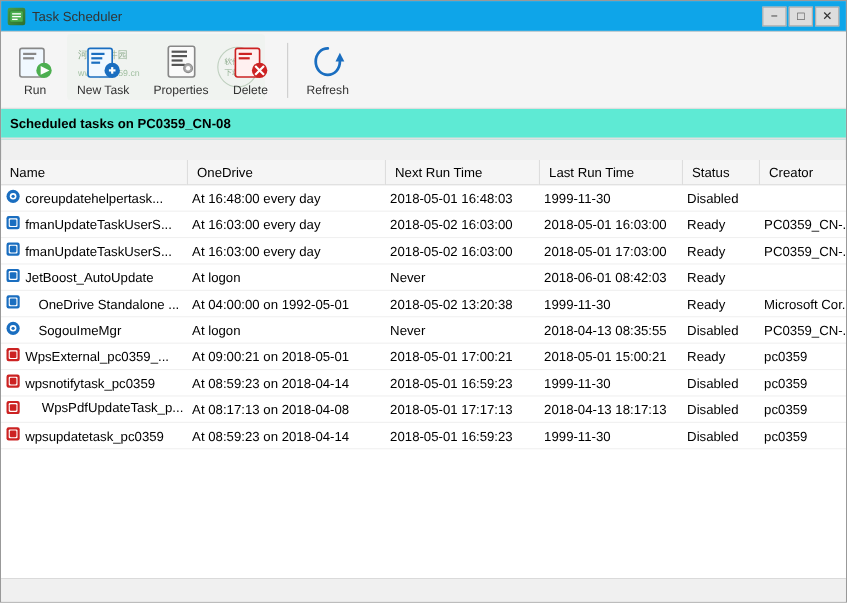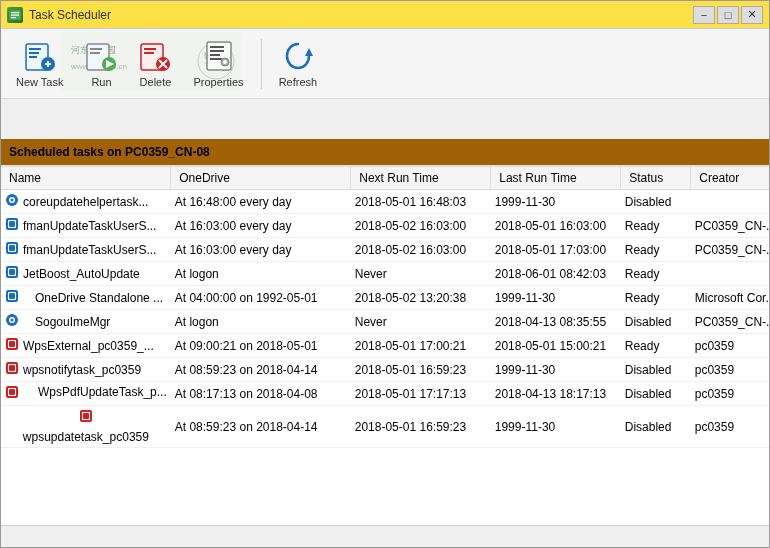--- a/index.html
+++ b/index.html
@@ -15,21 +15,21 @@
     .window {
       width: 770px;
       height: 548px;
       background: #f0f0f0;
       border: 1px solid #999;
       display: flex;
       flex-direction: column;
     }
 
     .title-bar {
-      background: #fde047;
+      background: #0ea5e9;
       border-bottom: 1px solid #ccc;
       display: flex;
       align-items: center;
       justify-content: space-between;
       padding: 4px 6px;
       height: 28px;
       min-height: 28px;
     }
 
     .title-bar-left {
@@ -111,32 +111,32 @@
     }
 
     .separator {
       width: 1px;
       height: 50px;
       background: #ccc;
       margin: 0 4px;
     }
 
     .heading-bar {
-      background: #a16207;
+      background: #5eead4;
       border-bottom: 2px solid #e0e0e0;
       padding: 6px 8px;
       font-weight: bold;
       font-size: 12px;
-      margin-top: 40px;
     }
 
     .content-area {
       flex: 1;
       background: white;
       overflow: auto;
+      margin-top: 18px;
     }
 
     table {
       width: 100%;
       border-collapse: collapse;
       font-size: 12px;
     }
 
     thead tr {
       background: #f5f5f5;
@@ -218,72 +218,72 @@
         <text x="10" y="38" font-size="8" fill="#6a9c6a" font-family="Arial">www.pc0359.cn</text>
         <circle cx="155" cy="30" r="18" fill="none" stroke="#4a7c4a" stroke-width="1" opacity="0.5"></circle>
         <text x="143" y="27" font-size="7" fill="#4a7c4a">软件</text>
         <text x="143" y="37" font-size="7" fill="#4a7c4a">下载</text>
       </svg>
     </div>
 
     <button class="toolbar-btn">
       <div class="btn-icon">
         <svg width="32" height="32" viewBox="0 0 32 32">
+          <rect x="2" y="4" width="22" height="26" rx="2" fill="#f0f8ff" stroke="#888" stroke-width="1.5"></rect>
+          <rect x="5" y="8" width="12" height="2" fill="#888"></rect>
+          <rect x="5" y="12" width="10" height="2" fill="#888"></rect>
+          <circle cx="24" cy="24" r="7" fill="#4caf50"></circle>
+          <polygon points="21,20 21,28 29,24" fill="white"></polygon>
+        </svg>
+      </div>
+      <span>Run</span>
+    </button>
+
+    <button class="toolbar-btn">
+      <div class="btn-icon">
+        <svg width="32" height="32" viewBox="0 0 32 32">
           <rect x="2" y="4" width="22" height="26" rx="2" fill="#f0f8ff" stroke="#1a6ec0" stroke-width="1.5"></rect>
           <rect x="5" y="8" width="12" height="2" fill="#1a6ec0"></rect>
           <rect x="5" y="12" width="10" height="2" fill="#1a6ec0"></rect>
           <rect x="5" y="16" width="8" height="2" fill="#1a6ec0"></rect>
           <circle cx="24" cy="24" r="7" fill="#1a6ec0"></circle>
           <rect x="21" y="23" width="6" height="2" fill="white"></rect>
           <rect x="23" y="21" width="2" height="6" fill="white"></rect>
         </svg>
       </div>
       <span>New Task</span>
-    </button>
-
-    <button class="toolbar-btn">
-      <div class="btn-icon">
-        <svg width="32" height="32" viewBox="0 0 32 32">
-          <rect x="2" y="4" width="22" height="26" rx="2" fill="#f0f8ff" stroke="#888" stroke-width="1.5"></rect>
-          <rect x="5" y="8" width="12" height="2" fill="#888"></rect>
-          <rect x="5" y="12" width="10" height="2" fill="#888"></rect>
-          <circle cx="24" cy="24" r="7" fill="#4caf50"></circle>
-          <polygon points="21,20 21,28 29,24" fill="white"></polygon>
-        </svg>
-      </div>
-      <span>Run</span>
-    </button>
-
-    <button class="toolbar-btn">
-      <div class="btn-icon">
-        <svg width="32" height="32" viewBox="0 0 32 32">
-          <rect x="2" y="4" width="22" height="26" rx="2" fill="#fff0f0" stroke="#cc2222" stroke-width="1.5"></rect>
-          <rect x="5" y="8" width="12" height="2" fill="#cc2222"></rect>
-          <rect x="5" y="12" width="10" height="2" fill="#cc2222"></rect>
-          <circle cx="24" cy="24" r="7" fill="#cc2222"></circle>
-          <line x1="20" y1="20" x2="28" y2="28" stroke="white" stroke-width="2"></line>
-          <line x1="28" y1="20" x2="20" y2="28" stroke="white" stroke-width="2"></line>
-        </svg>
-      </div>
-      <span>Delete</span>
     </button>
 
     <button class="toolbar-btn">
       <div class="btn-icon">
         <svg width="32" height="32" viewBox="0 0 32 32">
           <rect x="4" y="2" width="24" height="28" rx="2" fill="#fafafa" stroke="#888" stroke-width="1.5"></rect>
           <rect x="7" y="6" width="14" height="2" fill="#555"></rect>
           <rect x="7" y="10" width="14" height="2" fill="#555"></rect>
           <rect x="7" y="14" width="10" height="2" fill="#555"></rect>
           <rect x="7" y="18" width="12" height="2" fill="#555"></rect>
           <circle cx="22" cy="22" r="4" fill="#aaa" stroke="#888" stroke-width="1"></circle>
           <circle cx="22" cy="22" r="2" fill="white"></circle>
         </svg>
       </div>
       <span>Properties</span>
+    </button>
+
+    <button class="toolbar-btn">
+      <div class="btn-icon">
+        <svg width="32" height="32" viewBox="0 0 32 32">
+          <rect x="2" y="4" width="22" height="26" rx="2" fill="#fff0f0" stroke="#cc2222" stroke-width="1.5"></rect>
+          <rect x="5" y="8" width="12" height="2" fill="#cc2222"></rect>
+          <rect x="5" y="12" width="10" height="2" fill="#cc2222"></rect>
+          <circle cx="24" cy="24" r="7" fill="#cc2222"></circle>
+          <line x1="20" y1="20" x2="28" y2="28" stroke="white" stroke-width="2"></line>
+          <line x1="28" y1="20" x2="20" y2="28" stroke="white" stroke-width="2"></line>
+        </svg>
+      </div>
+      <span>Delete</span>
     </button>
 
     <div class="separator"></div>
 
     <button class="toolbar-btn">
       <div class="btn-icon">
         <svg width="32" height="32" viewBox="0 0 32 32">
           <path d="M16 4 C10 4 5 9 5 16 C5 23 10 28 16 28 C22 28 27 23 27 16" fill="none" stroke="#1a6ec0" stroke-width="2.5" stroke-linecap="round"></path>
           <polygon points="27,8 23,16 31,16" fill="#1a6ec0"></polygon>
         </svg>
@@ -457,21 +457,21 @@
               </div>
             </td>
             <td>At 08:17:13 on 2018-04-08</td>
             <td>2018-05-01 17:17:13</td>
             <td>2018-04-13 18:17:13</td>
             <td>Disabled</td>
             <td>pc0359</td>
           </tr>
           <tr>
             <td>
-              <div style="display:flex;align-items:center;gap:4px;flex-direction:column;">
+              <div style="display:flex;align-items:center;gap:4px;">
                 <span><svg width="14" height="14">
                     <rect x="1" y="1" width="12" height="12" rx="2" fill="#cc2222"></rect>
                     <rect x="3" y="3" width="8" height="8" rx="1" fill="white"></rect>
                     <rect x="4" y="4" width="6" height="6" rx="1" fill="#cc2222"></rect>
                   </svg></span>
                 <span>wpsupdatetask_pc0359</span>
               </div>
             </td>
             <td>At 08:59:23 on 2018-04-14</td>
             <td>2018-05-01 16:59:23</td>

